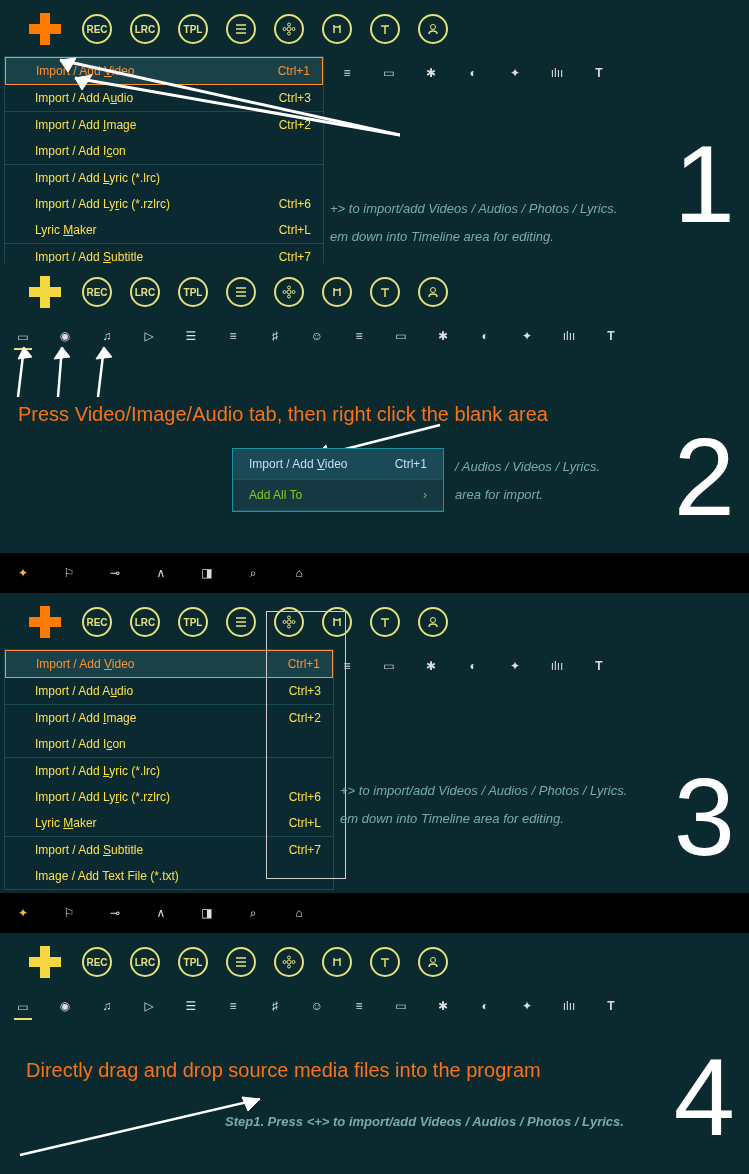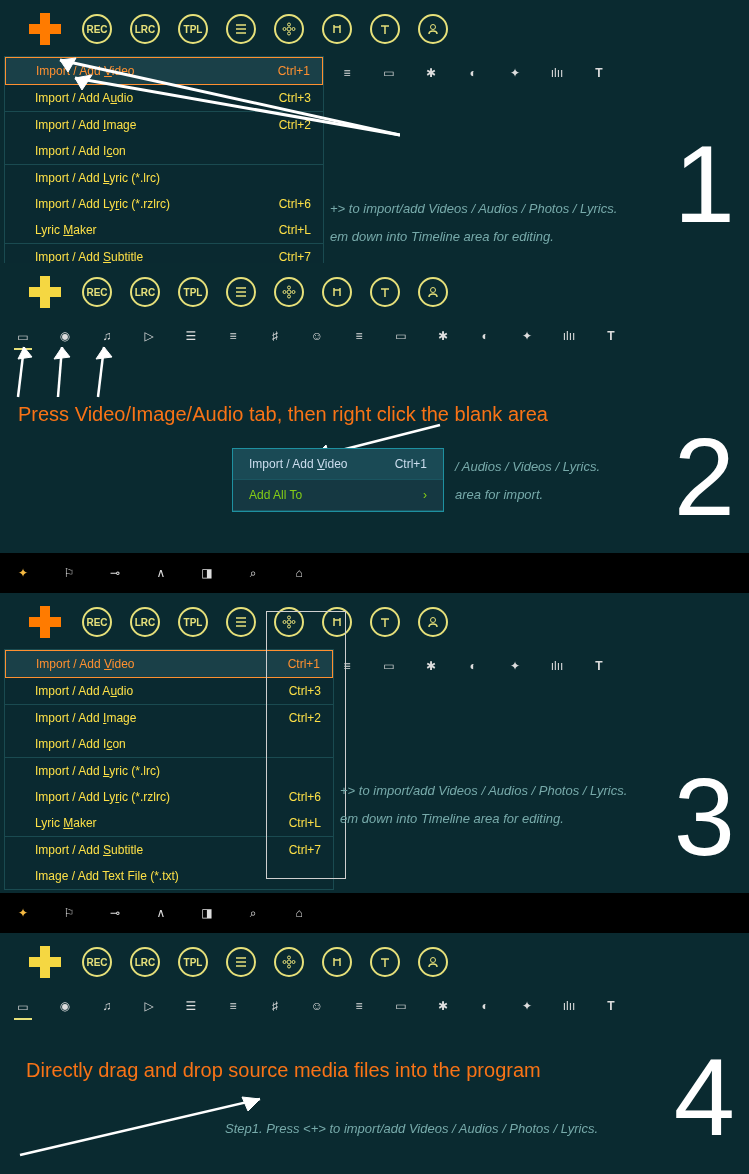--- a/index.html
+++ b/index.html
@@ -420,18 +420,18 @@
     <span class="tic" style="font-weight:bold;">T</span>
   </div>
 
   <div class="caption" style="left:18px; top:166px;margin-left:8px;">Directly drag and drop source media files into the program</div>
 
   <svg class="arrow" style="left:10px; top:200px;" width="260" height="70">
     <path d="M10 62 L250 6" stroke-width="2.5"></path>
       <path d="M250 6 L232 4 L238 18 Z"></path>
   </svg>
 
-  <div class="bg-steps" style="top:222px;">
+  <div class="bg-steps" style="top:215px;font-weight:bold;">
     <div>Step1. Press &lt;+&gt; to import/add Videos / Audios / Photos / Lyrics.</div>
   </div>
 
   <div class="big-num" style="top:140px;">4</div>
 </div>
 
 </body></html>

